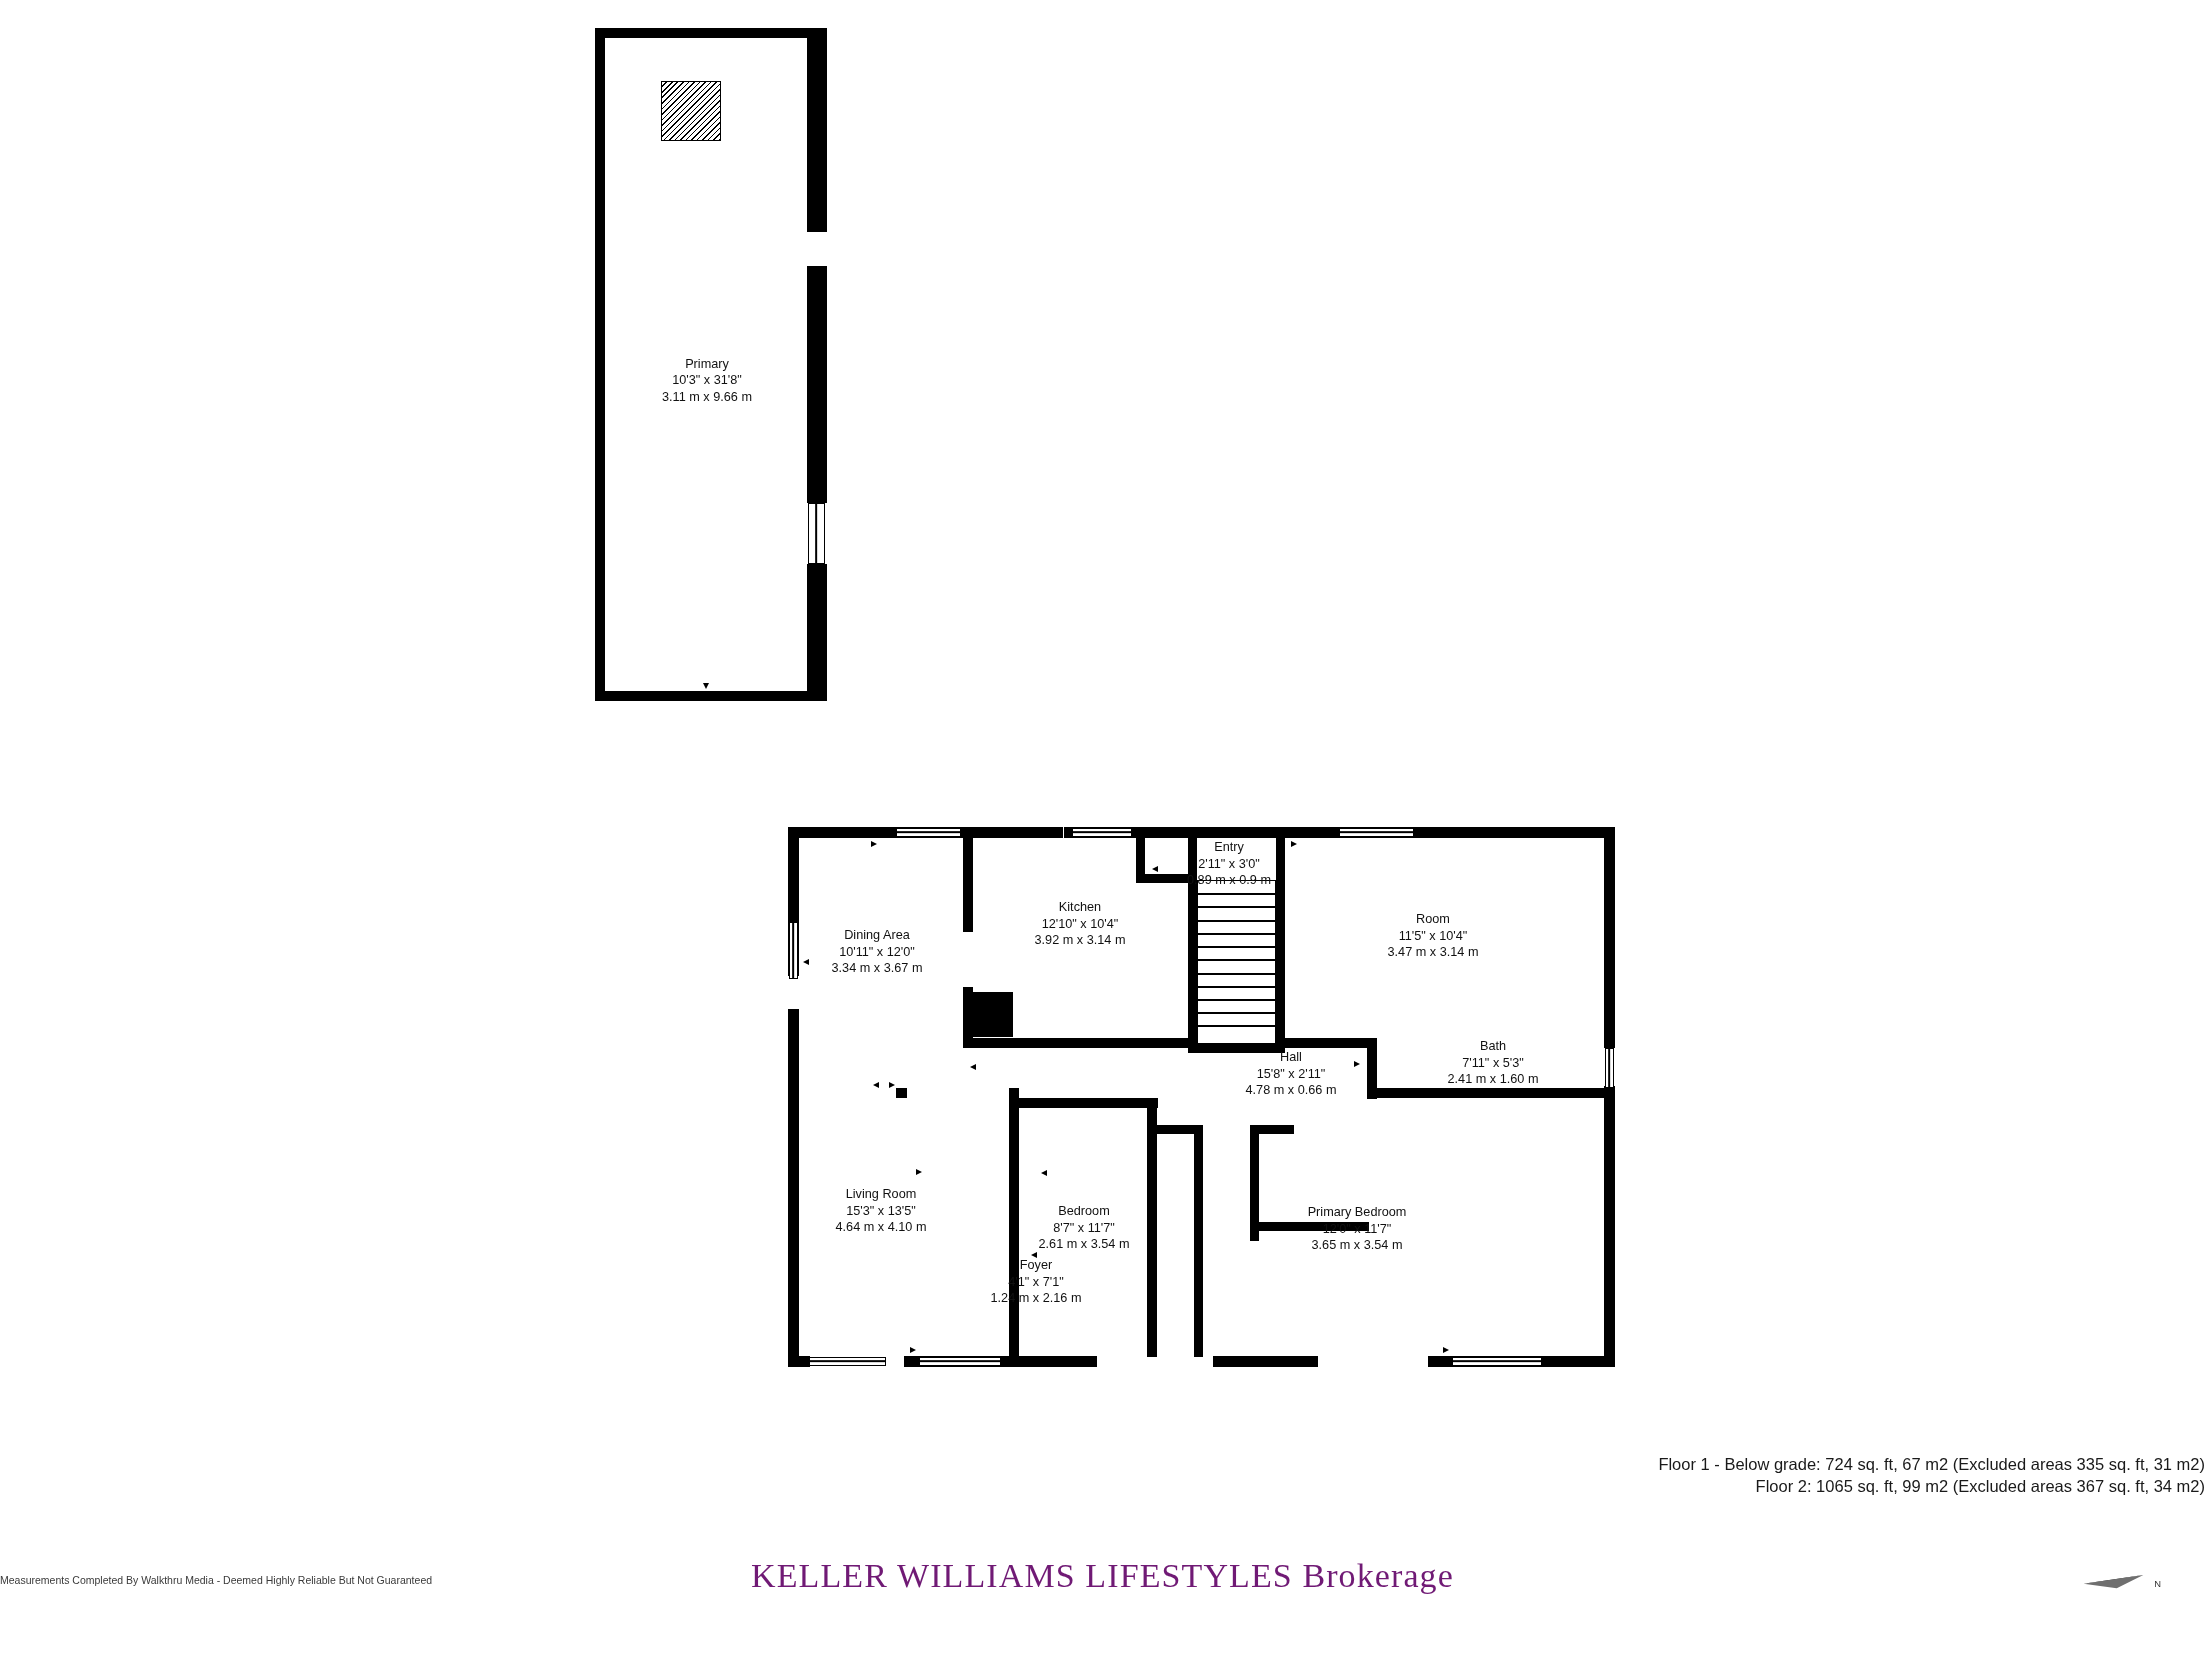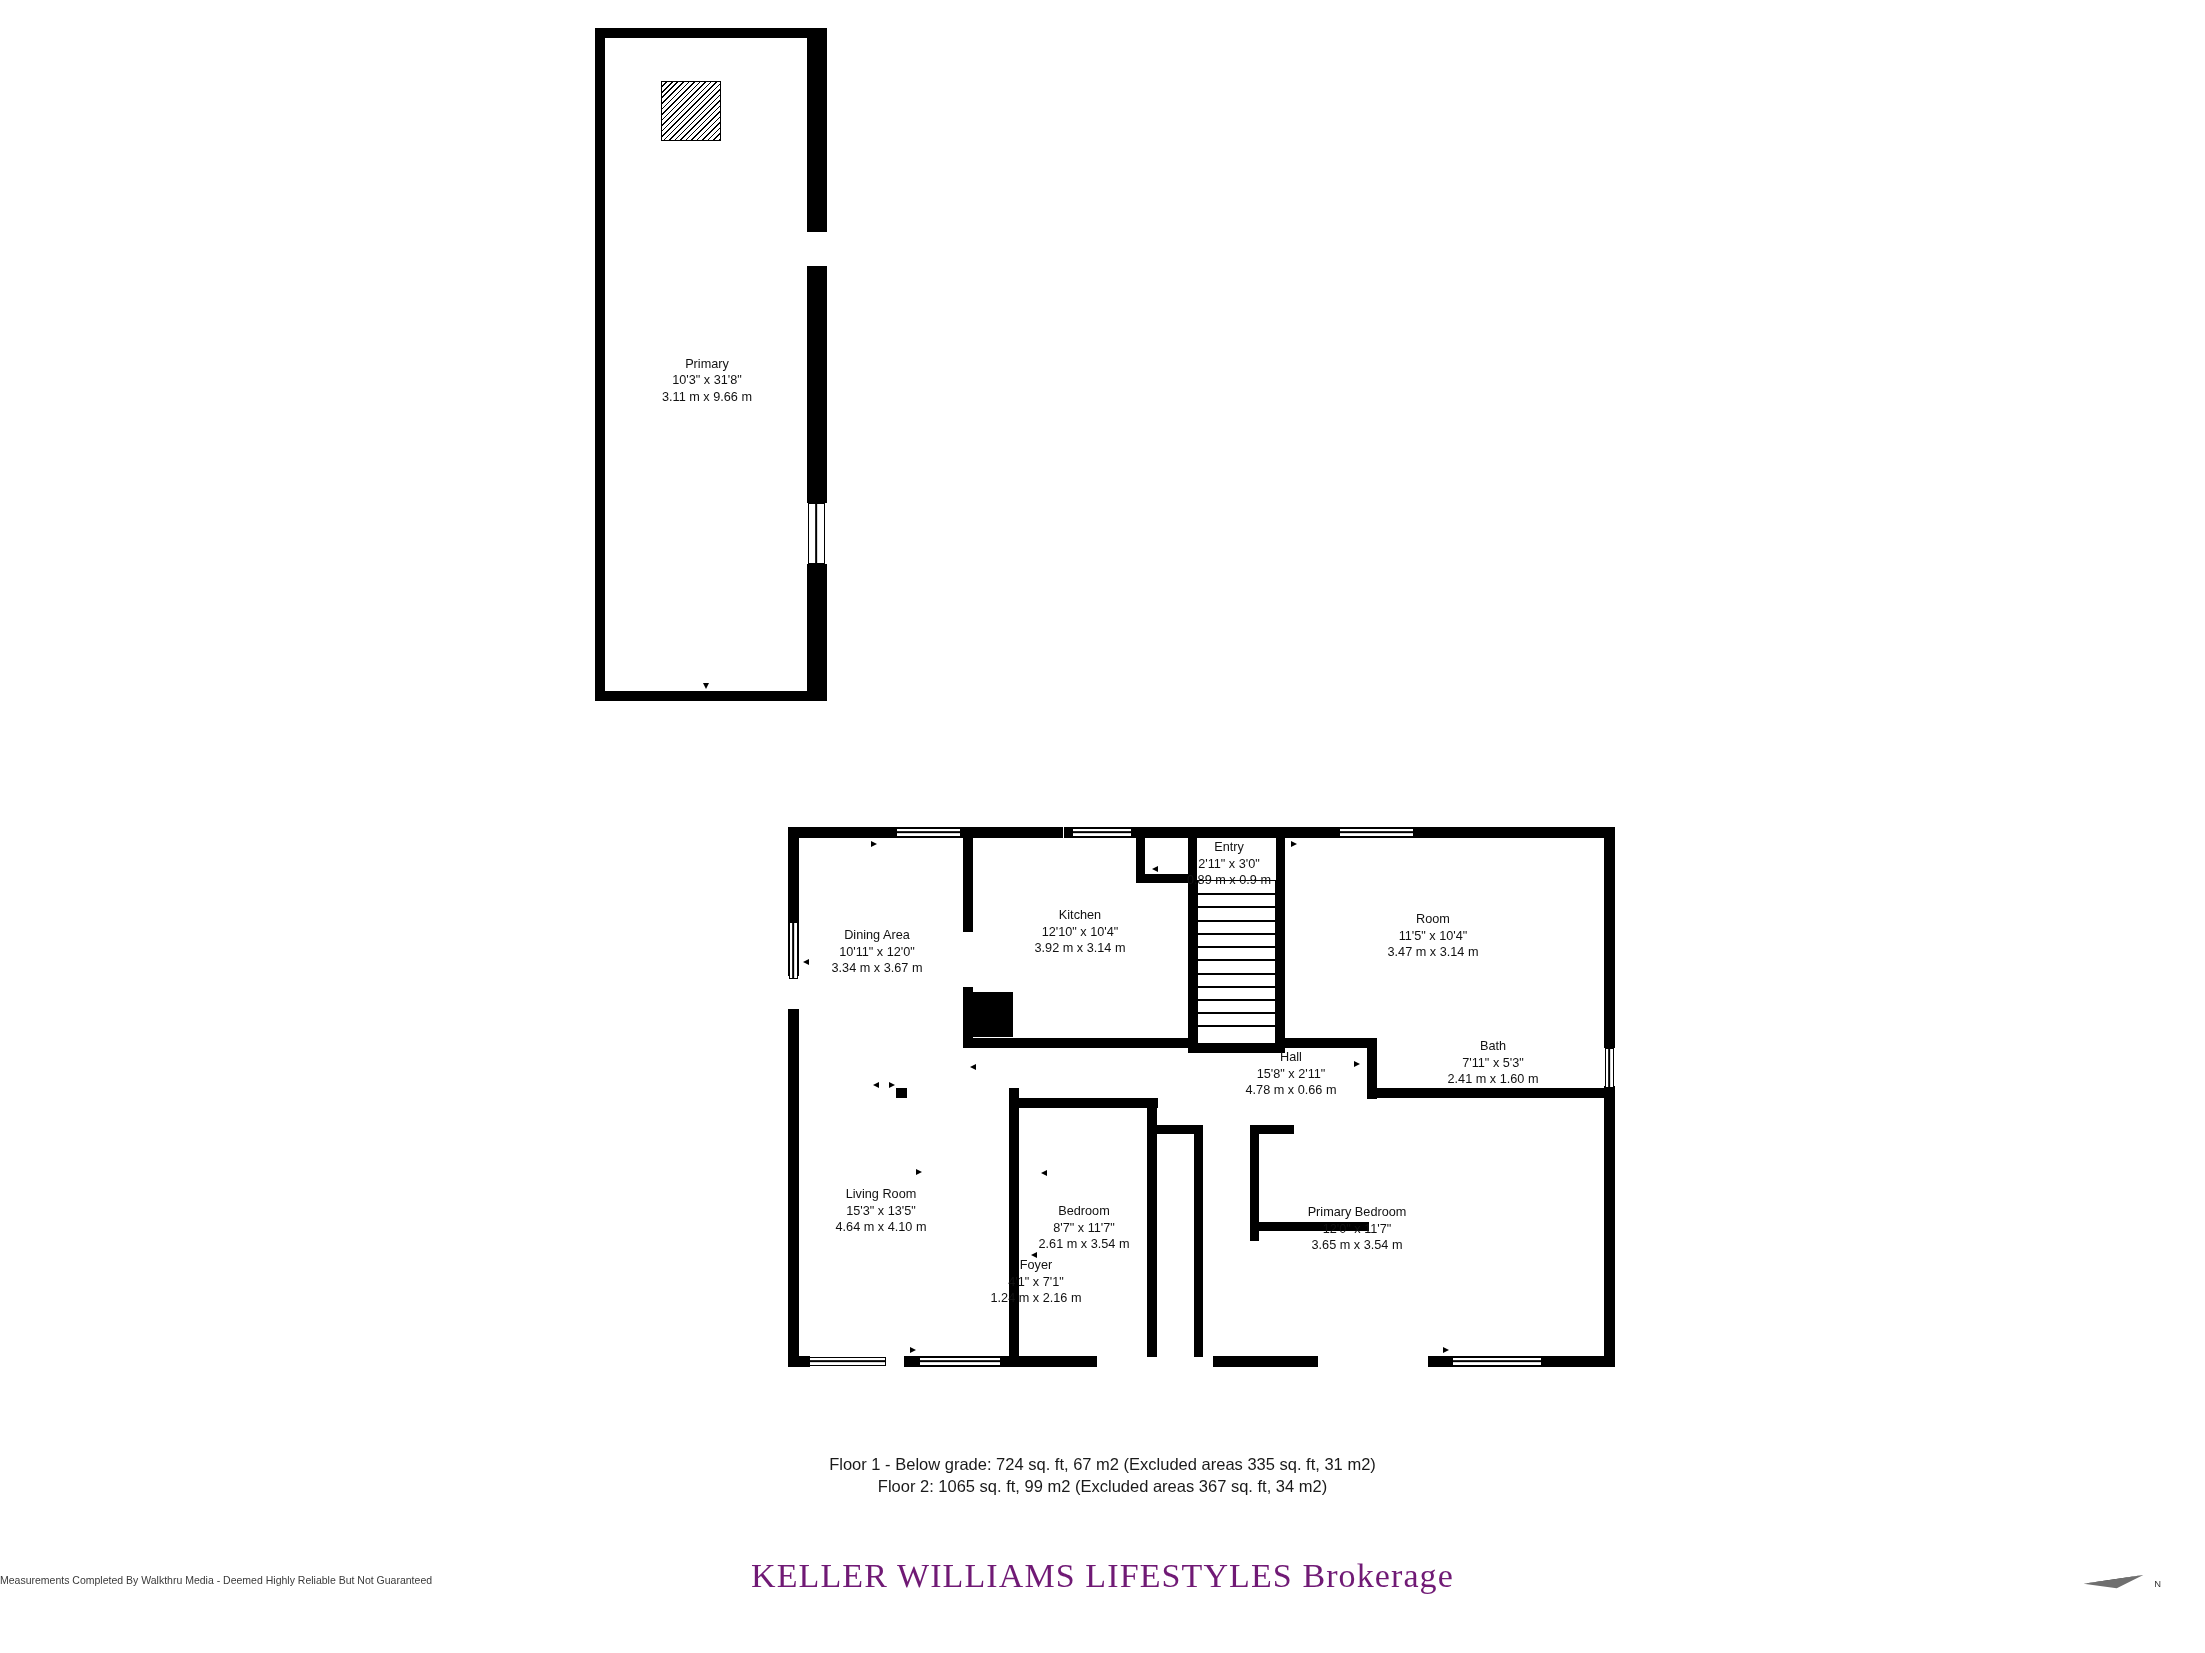--- a/index.html
+++ b/index.html
@@ -141,20 +141,21 @@
   #summary .line1 {
     font-size: 18px;
     font-weight: bold;
     letter-spacing: 0.1px;
     margin-bottom: 5px;
   }
   #summary .line2,
   #summary .line3 {
     font-size: 16.5px;
     margin-bottom: 3.3px;
+    text-align: right;
   }
   #disclaimer {
     position: absolute;
     left: 0; right: 0;
     top: 1574px;
     font-size: 10.5px;
     color: #3a3a3a;
   }
   #watermark {
     position: absolute;
@@ -303,21 +304,21 @@
   <div class="arrow left" style="left:243px; top:425px;"></div>
   <div class="arrow right" style="left:122px; top:520px;"></div>
   <div class="arrow right" style="left:655px; top:520px;"></div>
 
   <div class="room-label" style="left:89px; top:100px;text-align:center;">
     <span class="rname">Dining Area</span>
     <span class="rdim">10'11" x 12'0"</span>
     <span class="rdim">3.34 m x 3.67 m</span>
   </div>
 
-  <div class="room-label" style="left:292px; top:80px;">
+  <div class="room-label" style="left:292px; top:72px;">
     <span class="rname">Kitchen</span>
     <span class="rdim">12'10" x 10'4"</span>
     <span class="rdim">3.92 m x 3.14 m</span>
   </div>
 
   <div class="room-label" style="left:441px; top:12px;">
     <span class="rname">Entry</span>
     <span class="rdim">2'11" x 3'0"</span>
     <span class="rdim">0.89 m x 0.9 m</span>
   </div>

